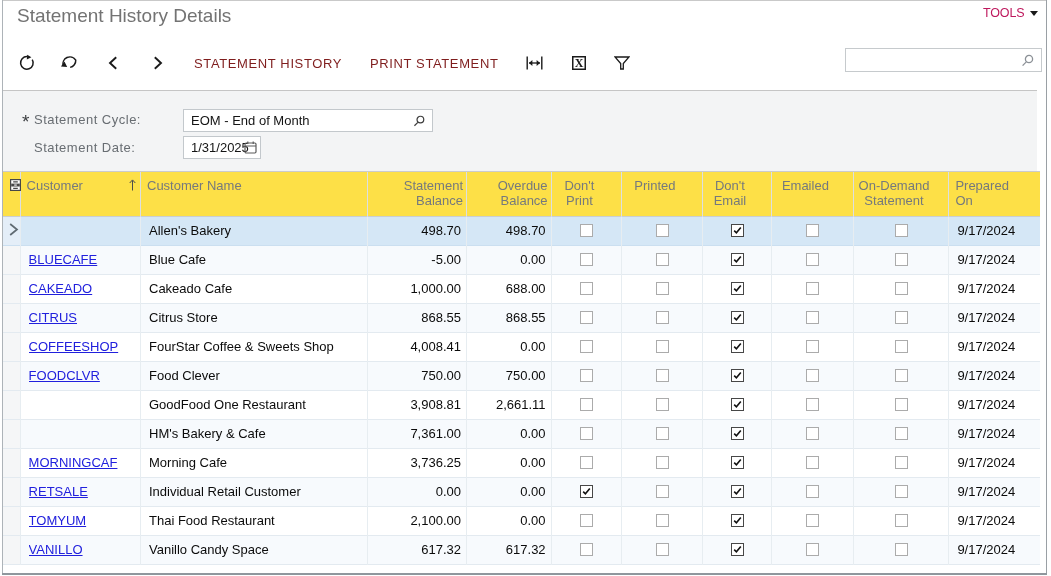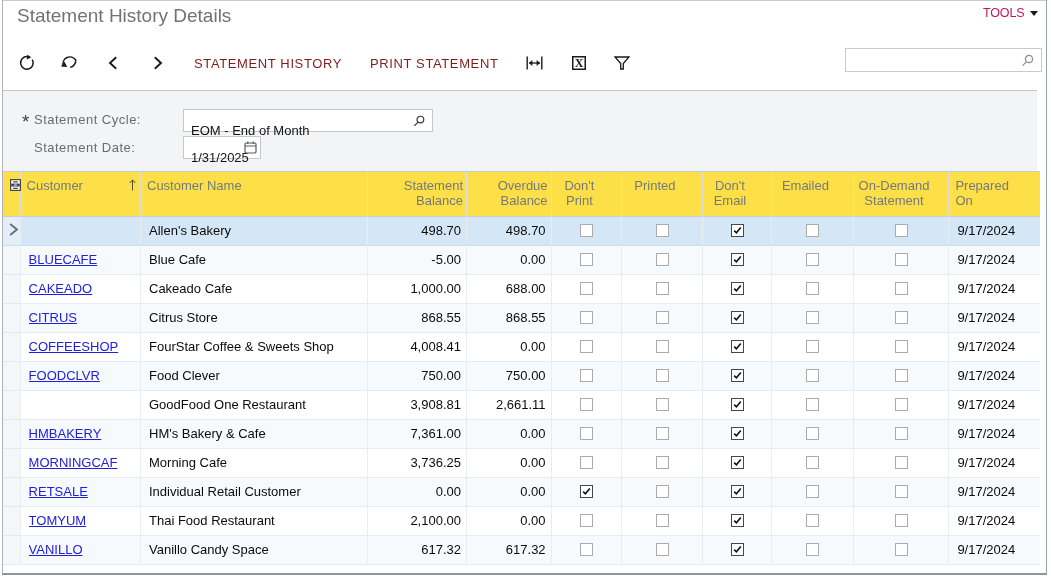--- a/index.html
+++ b/index.html
@@ -13,21 +13,21 @@
 #tools {position:absolute;left:983px;top:6px;font-size:12.5px;color:#be185d;letter-spacing:-.15px}
 #toolscaret {position:absolute;left:1030px;top:11px;width:0;height:0;border-left:4.5px solid transparent;border-right:4.5px solid transparent;border-top:5px solid #1a1a1a}
 
 .tbtxt {position:absolute;top:56px;font-size:13px;color:#7f1d1d;letter-spacing:.62px}
 #srch {position:absolute;left:845px;top:48px;width:197px;height:24px;border:1px solid #c6cacd;background:#fff}
 
 #panel {position:absolute;left:3px;top:90px;width:1034px;height:81px;background:#f3f4f5;border-top:1px solid #c5c5c5}
 .lbl {position:absolute;left:34px;font-size:13px;color:#686d72;letter-spacing:.5px}
 .req {position:absolute;left:22px;font-size:19px;color:#3a3d40}
 .fld {position:absolute;background:#fff;border:1px solid #c3c8cc;font-size:13px;color:#141414}
-.fld .t {position:absolute;left:7px;top:13px}
+.fld .t {position:absolute;left:7px;top:3px}
 
 #grid {position:absolute;left:3px;top:171px;width:1037px;border-top:1px solid #cbcbcb;font-size:13px}
 #ghead {position:relative;height:45px;background:#fde047;border-bottom:1px solid #c9ced2;color:#75797d}
 .h {position:absolute;top:0;height:100%;padding-top:6px}
 .vs {position:absolute;top:0;width:1px;height:45px;background:#dcdfe2}
 .vr {position:absolute;top:0;width:1px;height:100%;background:#e7edf1;z-index:5}
 #rows {position:relative}
 .row {position:relative;height:29px;background:#fff;border-bottom:1px solid #e3eaf0}
 .row.alt {background:#f7fafd}
 .row.sel {background:#d5e7f6;border-bottom:1px solid #cbdff0}
@@ -261,21 +261,20 @@
         <div class="c k1"><span class="cb"></span></div>
         <div class="c k2"><span class="cb ck"><svg width="9" height="9" viewBox="0 0 9 9">
               <path d="M1.2 4.6 L3.4 6.8 L7.8 1.6" stroke="#111" stroke-width="1.6" fill="none"></path>
             </svg></span></div>
         <div class="c k3"><span class="cb"></span></div>
         <div class="c k4"><span class="cb"></span></div>
         <div class="c c10">9/17/2024</div>
       </div>
 <div class="row alt">
         <div class="selcell"></div>
-        <div class="c c1"><a>HMBAKERY</a></div>
         <div class="c c2">HM's Bakery &amp; Cafe</div>
         <div class="c c3">7,361.00</div>
         <div class="c c4">0.00</div>
         <div class="c k0"><span class="cb"></span></div>
         <div class="c k1"><span class="cb"></span></div>
         <div class="c k2"><span class="cb ck"><svg width="9" height="9" viewBox="0 0 9 9">
               <path d="M1.2 4.6 L3.4 6.8 L7.8 1.6" stroke="#111" stroke-width="1.6" fill="none"></path>
             </svg></span></div>
         <div class="c k3"><span class="cb"></span></div>
         <div class="c k4"><span class="cb"></span></div>

